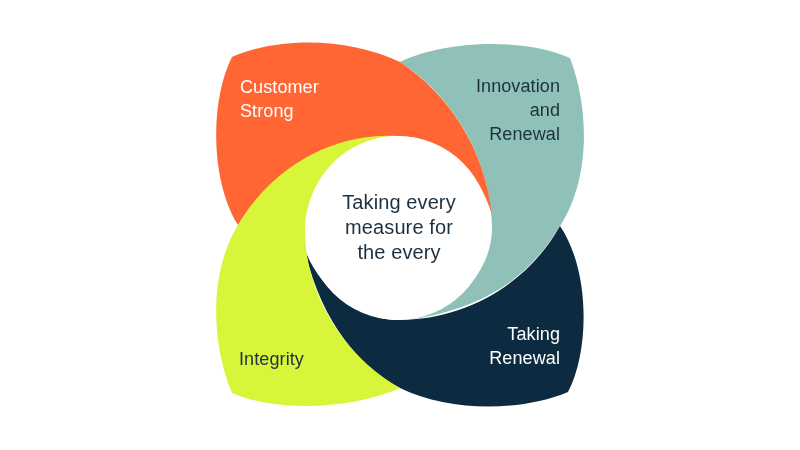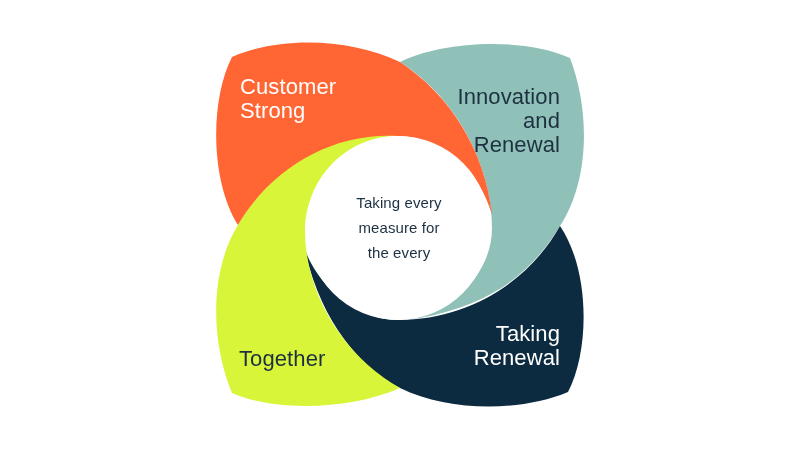--- a/index.html
+++ b/index.html
@@ -1,27 +1,27 @@
 <!DOCTYPE html>
 <html><head>
   <meta charset="utf-8">
   <style>
     html, body { margin: 0; padding: 0; background: #ffffff; }
     body { width: 800px; height: 450px; overflow: hidden; position: relative;
            font-family: "Liberation Sans", "DejaVu Sans", sans-serif; }
     #diagram { position: absolute; left: 0; top: 0; width: 800px; height: 450px; }
-    .label { position: absolute; font-size: 22px; line-height: 24px; font-weight: 400;
+    .label { position: absolute; font-size: 18px; line-height: 24px; font-weight: 400;
              letter-spacing: 0.1px; white-space: nowrap; }
     .label span { display: block; }
     .lbl-customer { left: 240px; top: 75px; text-align: left; }
     .lbl-innovation { right: 240px; top: 74px; text-align: right; }
     .lbl-integrity { left: 239px; top: 347px; text-align: left; }
     .lbl-strong { right: 240px; top: 322px; text-align: right; }
     .lbl-center { left: 308px; width: 182px; top: 190px; text-align: center;
-                  font-size: 15px; line-height: 25px; }
+                  font-size: 20px; line-height: 25px; }
   </style>
 </head>
 <body>
 
 <svg id="diagram" viewBox="0 0 800 450" xmlns="http://www.w3.org/2000/svg">
 
   <path fill="#8fc1b8" d="M 400 62
            C 440 42, 520 36, 570 58
            C 590 110, 590 180, 560 226
            C 530 275, 490 305, 420 318
@@ -52,32 +52,32 @@
            C 330 132, 270 170, 238 225 Z"></path>
 
   <circle cx="398" cy="228" r="92" fill="#ffffff"></circle>
 </svg>
 
 <div class="label lbl-customer" style="color:#ffffff;">
   <span>Customer</span>
   <span>Strong</span>
 </div>
 
-<div class="label lbl-innovation" style="color:#1d3040;margin-top:11px;">
+<div class="label lbl-innovation" style="color:#1d3040;">
   <span>Innovation</span>
   <span>and</span>
   <span>Renewal</span>
 </div>
 
 <div class="label lbl-strong" style="color:#ffffff;">
   <span>Taking</span>
   <span>Renewal</span>
 </div>
 
 <div class="label lbl-integrity" style="color:#1d3040;">
-  <span>Together</span>
+  <span>Integrity</span>
 </div>
 
 <div class="label lbl-center" style="color:#1d3040;">
   <span>Taking every</span>
   <span>measure for</span>
   <span>the every</span>
 </div>
 
 </body></html>

